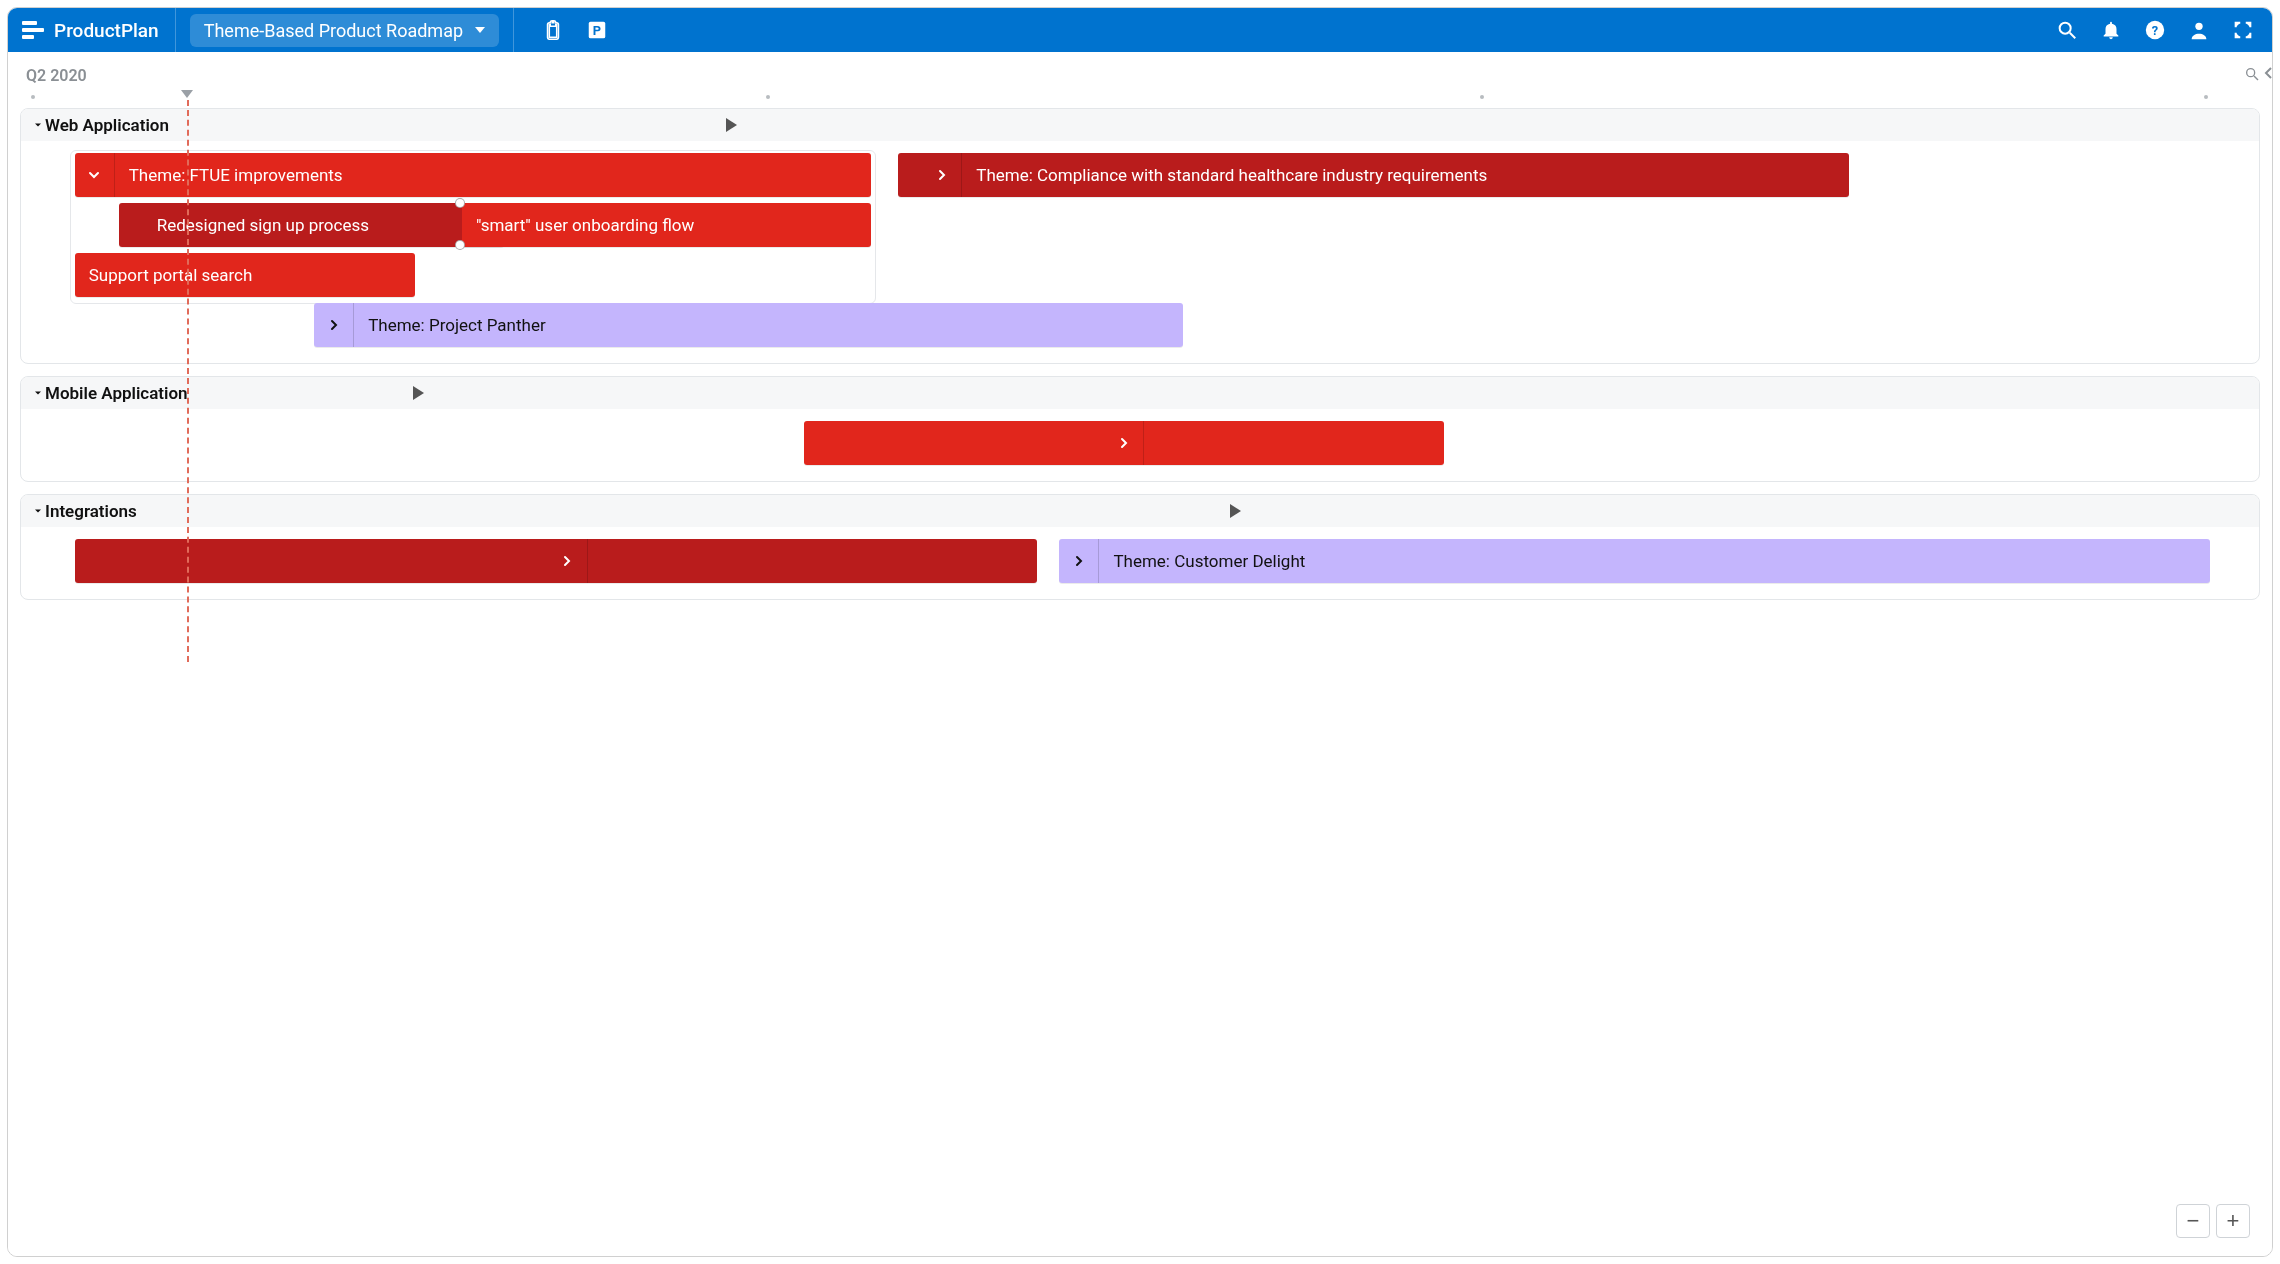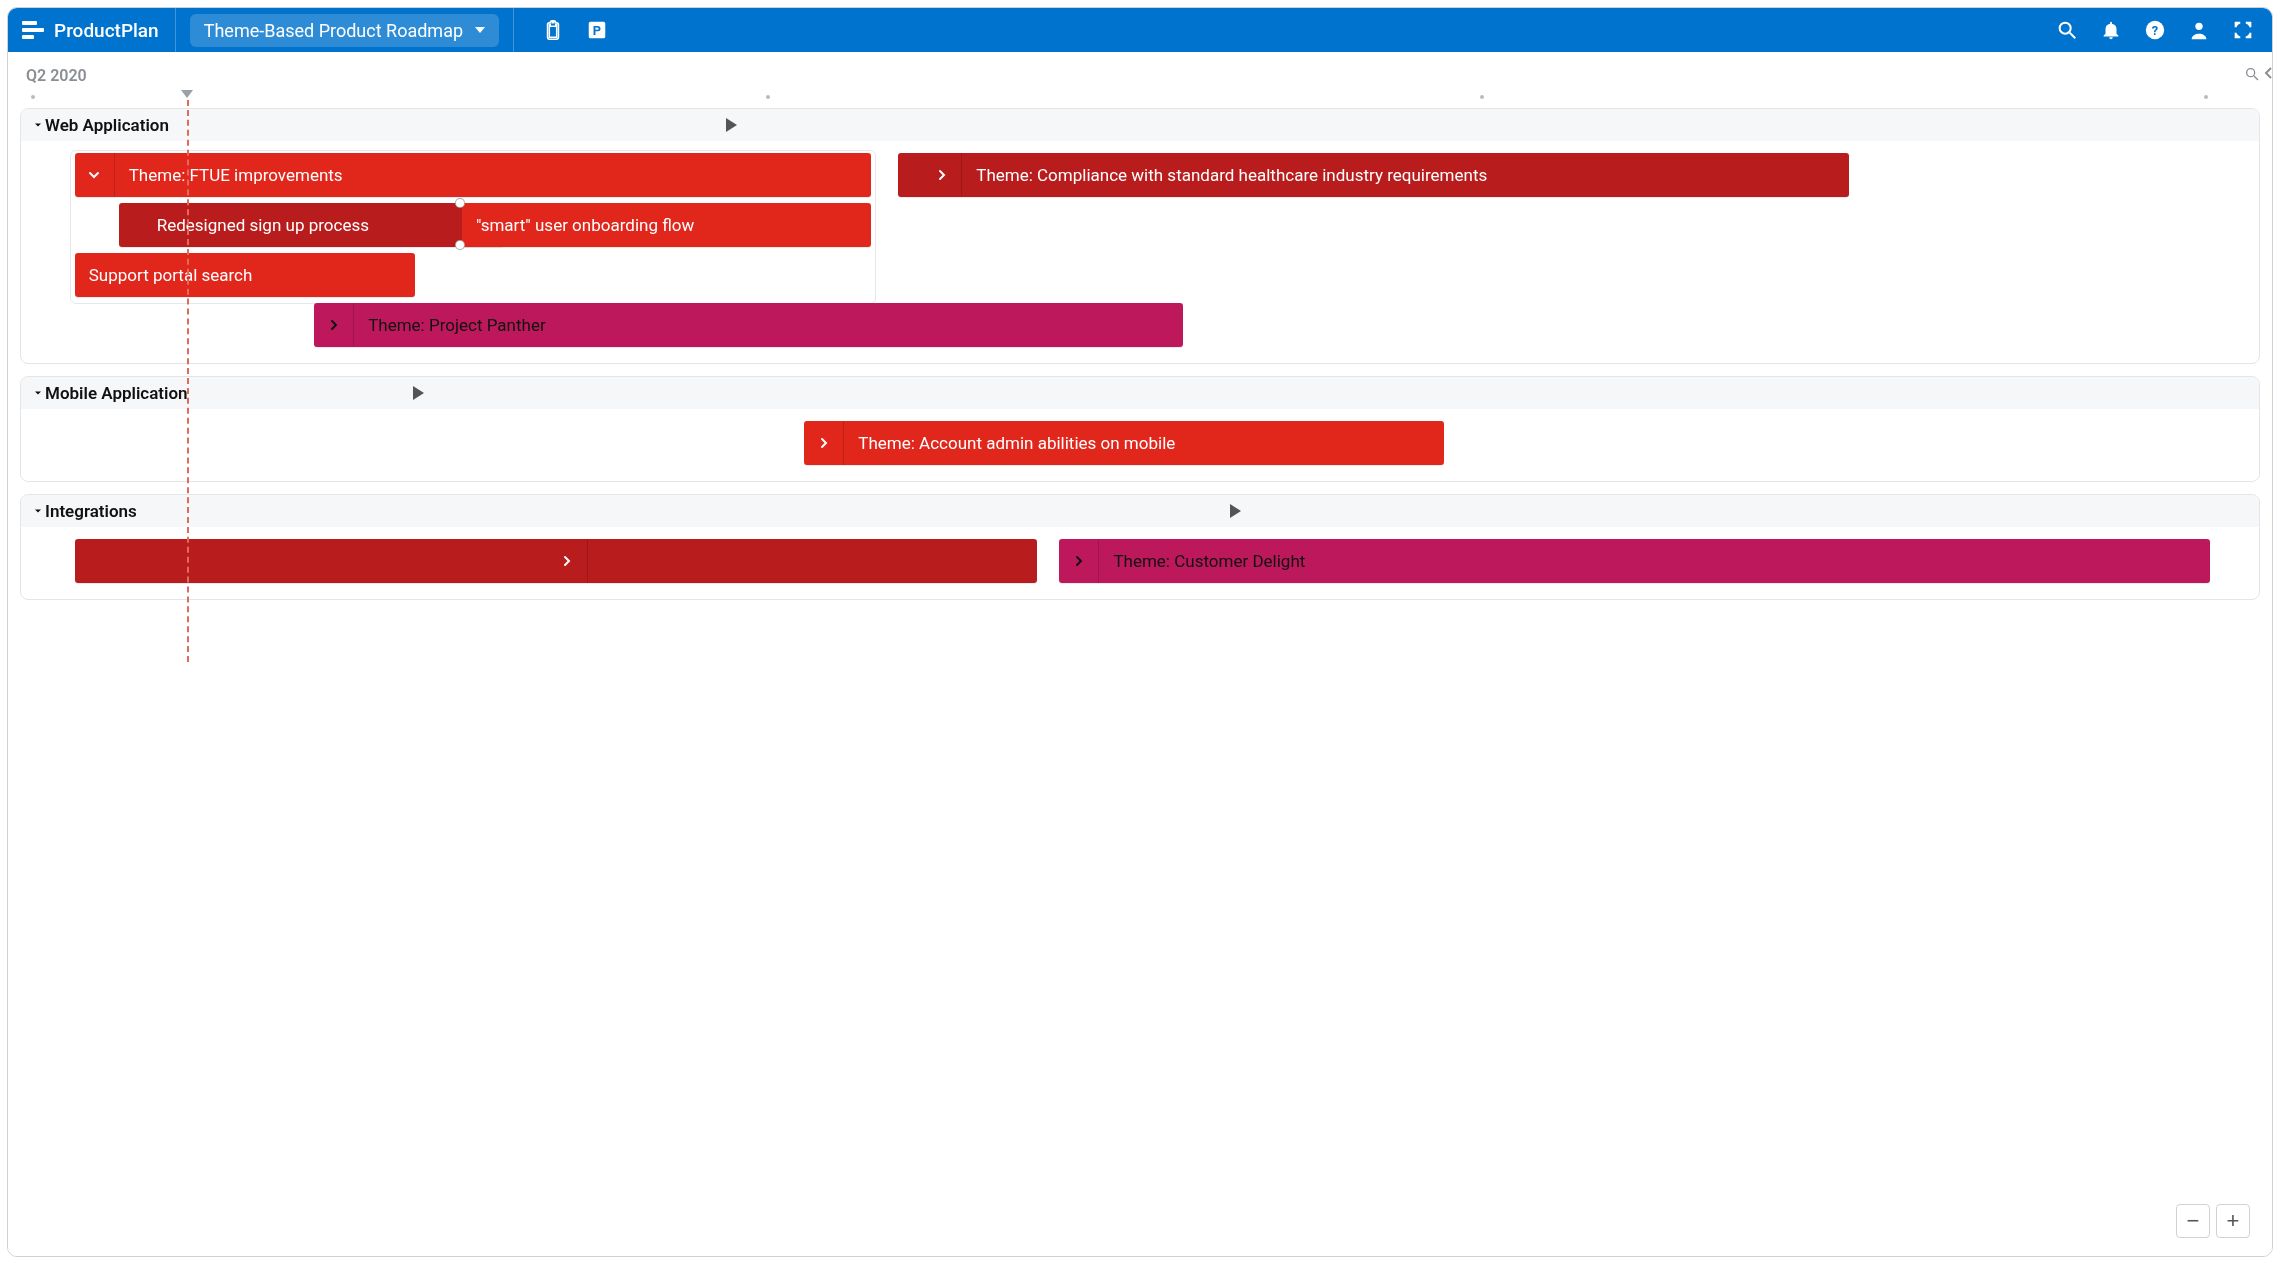--- a/index.html
+++ b/index.html
@@ -50,21 +50,21 @@
   .bar .bar-chevron { width:40px; display:flex; align-items:center; justify-content:center; border-right:1px solid rgba(0,0,0,0.15); height:100%; flex-shrink:0;}
   .bar .bar-chevron svg{ width:16px;height:16px; fill:#fff; stroke:#fff;}
   .bar .bar-label { padding-left:14px; white-space:nowrap; }
   .bar.no-chev .bar-label{ padding-left:14px; }
   .bar.black-text { color:#111; }
   .bar.black-text .bar-chevron svg{ fill:#111; stroke:#111;}
 
   .c-red{ background:#e1261c; }
   .c-blue{ background:#b91c1c;padding-left:24px; }
   .c-green{ background:#2fa726; }
-  .c-orange{ background:#be185d; }
+  .c-orange{ background:#c4b5fd; }
 
   .group-outline{ position:absolute; border:1px solid #e5e7ea; border-radius:6px; }
 
   .conn-dot{ position:absolute; width:8px;height:8px;border:2px solid #fff; background:#fff; border-radius:50%; box-shadow:0 0 0 1px #1776d2; z-index:6;}
   .conn-dot.plain{ background:#fff; box-shadow:0 0 0 1px #aaa;}
 
   
   .zoom { position:absolute; right:22px; bottom:18px; display:flex; gap:6px; }
   .zoom button{ width:34px; height:34px; border:1px solid #cfd3d7; background:#fff; border-radius:4px; font-size:22px; color:#555; cursor:pointer; display:flex;align-items:center;justify-content:center;}
 </style>
@@ -220,21 +220,21 @@
             <span class="chev">
               <svg viewBox="0 0 24 24">
                 <path d="M6 9l6 6 6-6"></path>
               </svg>
             </span>
             <span>Mobile Application</span>
             <span class="lane-play" style="left: 17.5%;"></span>
           </div>
           <div class="lane-body">
             <div class="row">
-              <div class="bar c-red" style="left: 35%; width: 28.6%;">
+              <div class="bar c-red" style="left: 35%; width: 28.6%; flex-direction: column;">
                 <span class="bar-chevron">
                   <svg viewBox="0 0 24 24">
                     <path d="M9 6l6 6-6 6" fill="none" stroke-width="3" stroke-linecap="round"></path>
                   </svg>
                 </span>
                 <span class="bar-label">Theme: Account admin abilities on mobile</span>
               </div>
             </div>
           </div>
         </div>

